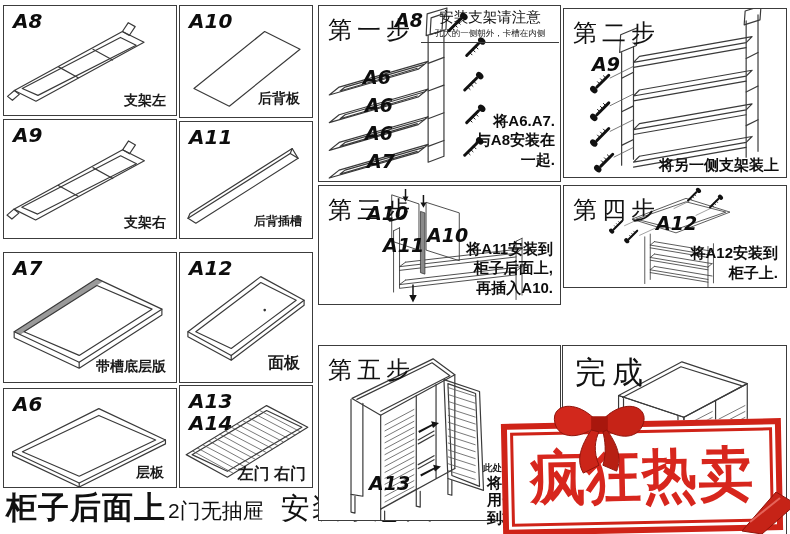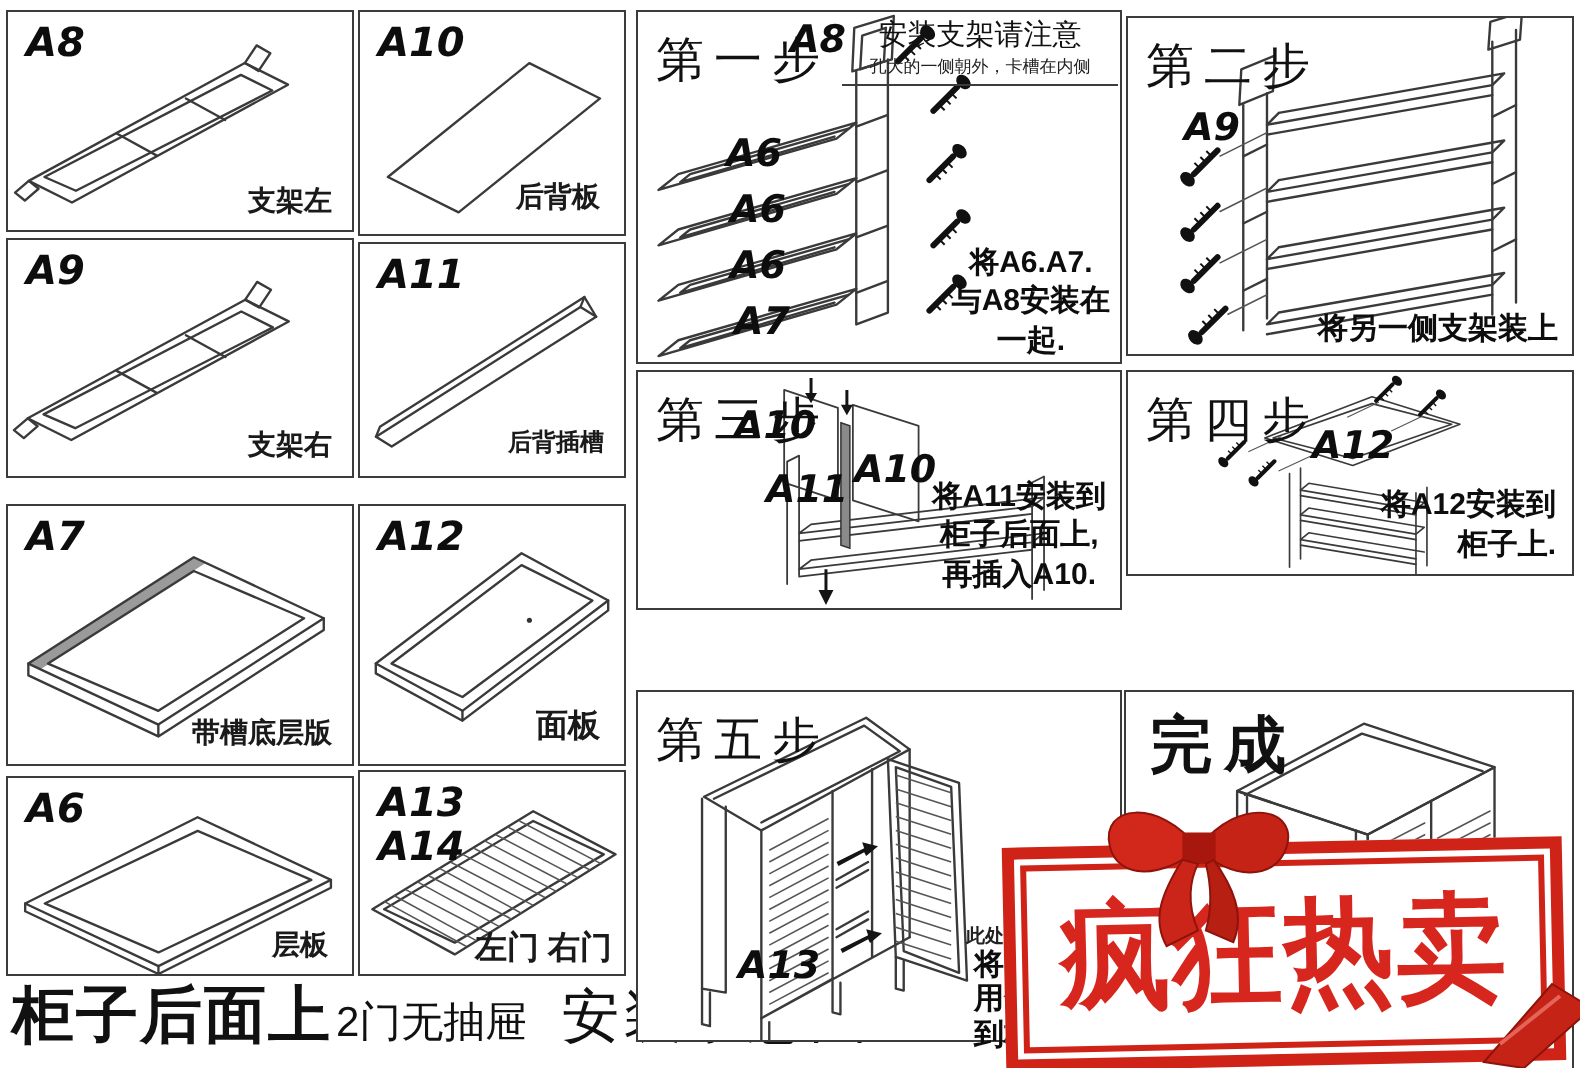--- a/index.html
+++ b/index.html
@@ -16,21 +16,21 @@
   .stitle{position:absolute;left:9px;top:8px;font-size:24px;letter-spacing:5px;font-weight:400;white-space:nowrap;}
   .slabel{position:absolute;font:italic 700 19px "DejaVu Sans",sans-serif;color:#0d0d0d;}
   .cap{position:absolute;font-size:15px;font-weight:700;line-height:1.32;color:#0d0d0d;white-space:nowrap;}
   .note{position:absolute;right:1px;top:2px;width:138px;text-align:center;border-bottom:1.5px solid #3c3c3c;padding-bottom:2px;}
   .note-title{font-size:14.5px;font-weight:400;}
   .note-sub{font-size:8.5px;color:#222;margin-top:1px;}
   .footer{position:absolute;left:6px;top:487px;width:312px;display:flex;align-items:baseline;white-space:nowrap;}
   .f-brand{font-size:31px;font-weight:800;letter-spacing:1px;}
   .f-variant{font-size:21px;font-weight:500;margin-left:2px;text-align:right;}
   .f-title{font-size:29px;font-weight:500;margin-left:17px;letter-spacing:2px;}
-  .done-title{position:absolute;left:12px;top:6px;font-size:31px;letter-spacing:6px;font-weight:700;}
+  .done-title{position:absolute;left:12px;top:6px;font-size:31px;letter-spacing:6px;font-weight:400;}
   .badge{position:absolute;left:502px;top:421px;width:268px;height:100px;background:#fff;
          border:6px solid #cf2318;transform:rotate(-1.2deg);z-index:4;}
   .badge-inner{position:absolute;left:3px;top:3px;right:3px;bottom:3px;border:3px solid #cf2318;
          display:flex;align-items:center;justify-content:center;}
   .badge-text{font-size:55px;font-weight:900;color:#d7261d;letter-spacing:1px;white-space:nowrap;
          transform:scaleY(1.08);}
   .bow{position:absolute;left:540px;top:379px;width:118px;height:98px;z-index:5;}
   .tail{position:absolute;left:740px;top:487px;width:58px;height:47px;z-index:5;}
   .small-note{position:absolute;font-size:9.5px;font-weight:700;color:#222;}
 </style>
@@ -193,21 +193,21 @@
     <div class="stitle">第一步</div>
     <div class="note">
       <div class="note-title">安装支架请注意</div>
       <div class="note-sub">孔大的一侧朝外，卡槽在内侧</div>
     </div>
     <div class="slabel" style="left:76px;top:3px">A8</div>
     <div class="slabel" style="left:44px;top:60px">A6</div>
     <div class="slabel" style="left:46px;top:88px">A6</div>
     <div class="slabel" style="left:46px;top:116px">A6</div>
     <div class="slabel" style="left:48px;top:144px">A7</div>
-    <div class="cap" style="right:5px;bottom:0;text-align:center">
+    <div class="cap" style="right:5px;bottom:11px;text-align:right">
       <div>将A6.A7.</div>
       <div>与A8安装在</div>
       <div>一起.</div>
     </div>
   </div>
 
   <div class="box" style="left:563px;top:8px;width:224px;height:170px">
     <svg class="art" viewBox="0 0 224 170">
       <g class="ln">
         <path d="M56 44 L57 26 L74 19 L73 37 Z"></path>
@@ -255,21 +255,21 @@
       <g class="fl">
         <path d="M75 4 L77 4 L77 14 L80 14 L76 21 L72 14 L75 14 Z"></path>
         <path d="M99 12 L101 12 L101 22 L104 22 L100 29 L96 22 L99 22 Z"></path>
         <path d="M85 132 L87 132 L87 146 L91 146 L86 156 L81 146 L85 146 Z"></path>
       </g>
     </svg>
     <div class="stitle">第三步</div>
     <div class="slabel" style="left:48px;top:16px">A10</div>
     <div class="slabel" style="left:64px;top:48px">A11</div>
     <div class="slabel" style="left:108px;top:38px">A10</div>
-    <div class="cap" style="right:7px;bottom:6px;text-align:center">
+    <div class="cap" style="right:7px;bottom:6px;text-align:right">
       <div>将A11安装到</div>
       <div>柜子后面上,</div>
       <div>再插入A10.</div>
     </div>
   </div>
 
   <div class="box" style="left:563px;top:185px;width:224px;height:103px">
     <svg class="art" viewBox="0 0 224 147">
       <g class="ln">
         <path d="M50 48 L128 18 L192 38 L114 68 Z"></path>

